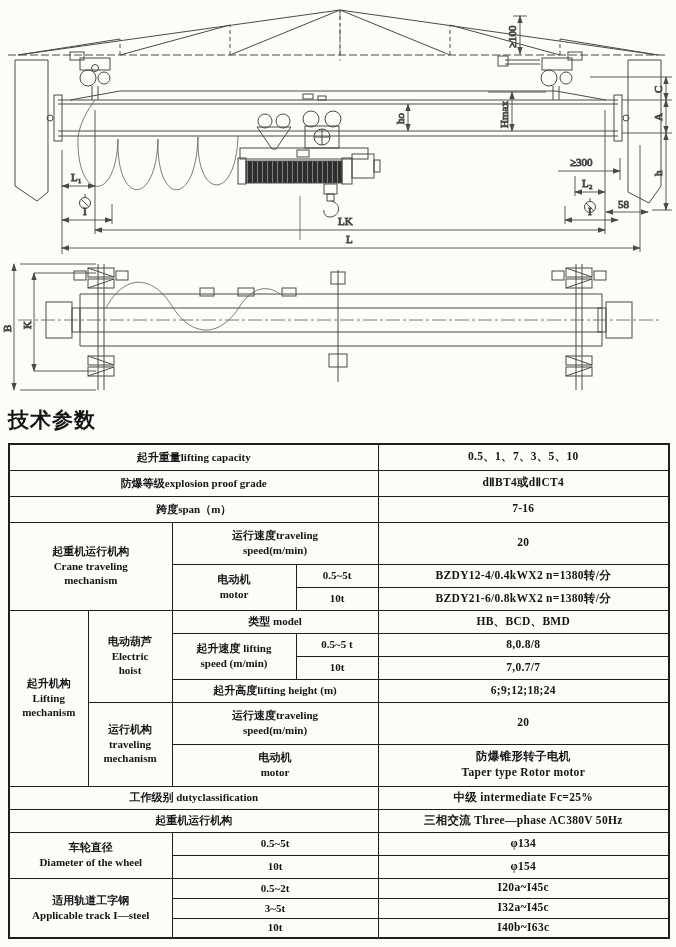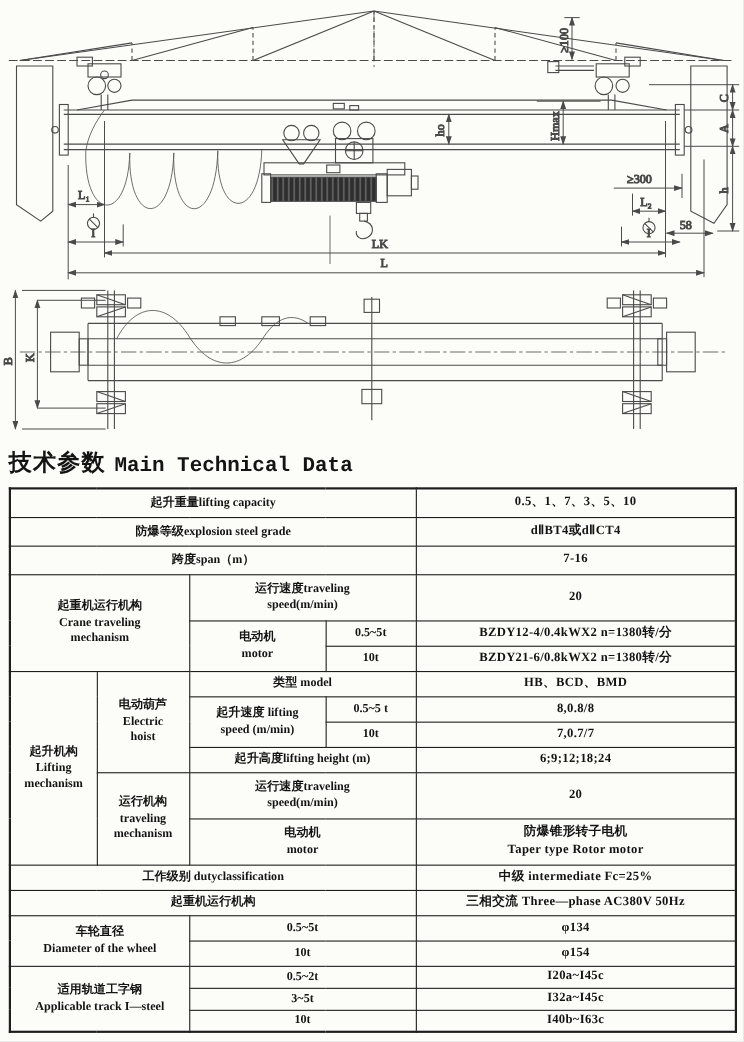--- a/index.html
+++ b/index.html
@@ -1,20 +1,20 @@
 <!DOCTYPE html>
 <html><head>
 <meta charset="utf-8">
 <style>
   html,body{margin:0;padding:0;background:#d8d8d4;}
   .page{position:relative;width:676px;height:947px;margin:0 auto;background:#fcfcf9;overflow:hidden;
         font-family:"Liberation Serif",serif;color:#141414;}
   .drawing{display:block;}
-  .title-row{display:flex;align-items:flex-end;gap:8px;margin:8px 0 9px 8px;
-             font-family:Liberation Mono, monospace;}
+  .title-row{display:flex;align-items:flex-start;gap:8px;margin:8px 0 9px 8px;
+             font-family:Liberation Serif, serif;}
   .title-cn{font-size:21px;font-weight:bold;letter-spacing:1px;}
   .title-en{font-size:19px;font-weight:600;}
   table.spec{border-collapse:collapse;width:660px;margin-left:8px;table-layout:fixed;
              font-size:11px;font-weight:bold;text-align:center;border:2px solid #1e1e1e;}
   table.spec td{border:1px solid #1e1e1e;padding:1px 3px;vertical-align:middle;
                 white-space:pre-line;line-height:1.35;}
   td.val{font-size:11.5px;letter-spacing:.3px;}
   tr.rh-a{height:26px;} tr.rh-b{height:42px;} tr.rh-c{height:23px;} tr.rh-d{height:20px;}
   svg text{font-family:"Liberation Serif",serif;font-size:11px;fill:#2c2c2c;}
   svg .ln{stroke:#4a4a4a;stroke-width:1;fill:none;}
@@ -273,38 +273,37 @@
     <g class="dim">
       <line x1="34" y1="15" x2="96" y2="15"></line>
         <line x1="34" y1="113" x2="96" y2="113"></line>
       <line x1="34" y1="15" x2="34" y2="113" marker-start="url(#arr)" marker-end="url(#arr)"></line>
       <text transform="translate(31,71) rotate(-90)">K</text>
     </g>
   </svg>
 
   <div class="title-row">
     <span class="title-cn">技术参数</span>
-    <span class="title-en">Main Technical Data</span>
   </div>
 
   <table class="spec">
     <colgroup>
       <col style="width:79px">
         <col style="width:84px">
         <col style="width:124px">
         <col style="width:82px">
         <col style="width:291px">
     </colgroup>
     <tbody>
       <tr class="rh-a">
         <td colspan="4">起升重量lifting capacity</td>
         <td class="val">0.5、1、7、3、5、10</td>
       </tr>
       <tr class="rh-a">
-        <td colspan="4">防爆等级explosion steel grade</td>
+        <td colspan="4">防爆等级explosion proof grade</td>
         <td class="val">dⅡBT4或dⅡCT4</td>
       </tr>
       <tr class="rh-a">
         <td colspan="4">跨度span（m）</td>
         <td class="val">7-16</td>
       </tr>
 
       <tr class="rh-b">
         <td colspan="2" rowspan="3">起重机运行机构
 Crane traveling

